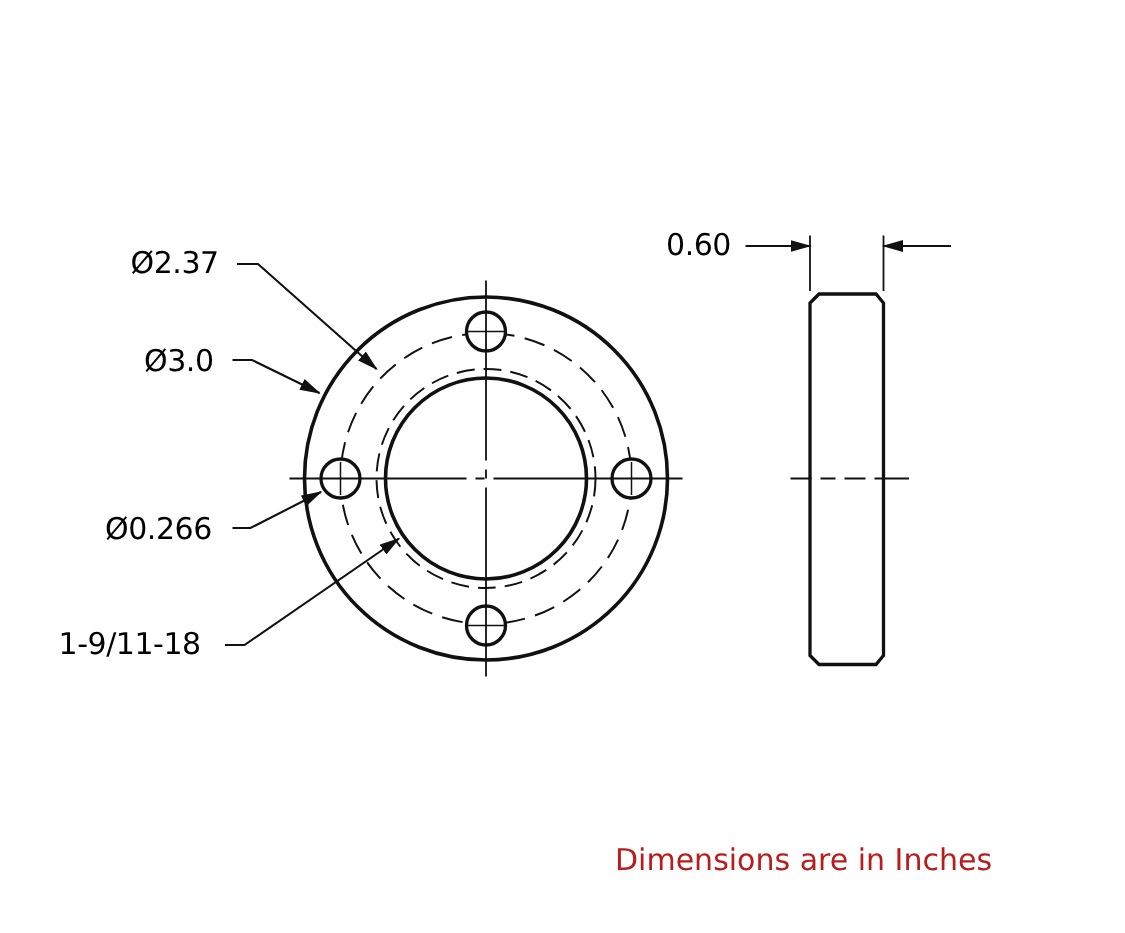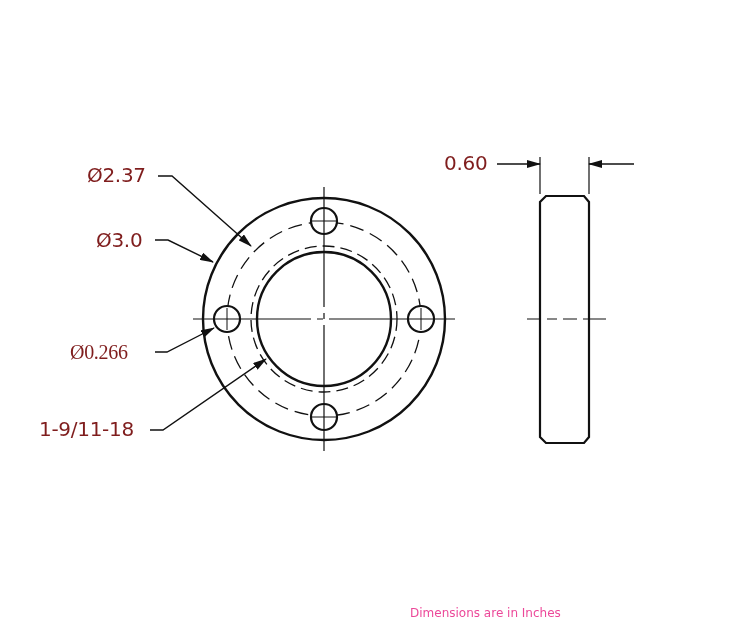--- a/index.html
+++ b/index.html
@@ -1,19 +1,19 @@
 <!DOCTYPE html>
 <html><head>
 <meta charset="utf-8">
 <style>
   html, body { margin: 0; padding: 0; background: #ffffff; }
   body { width: 750px; height: 622px; position: relative; overflow: hidden; font-family: "DejaVu Sans", sans-serif; }
   svg { position: absolute; left: 0; top: 0; }
-  .lbl { position: absolute; color: #7f1d1d; font-size: 20px; line-height: 1; white-space: nowrap; letter-spacing: -0.3px; }
-  .note { position: absolute; color: #ec4899; font-size: 12px; line-height: 1; white-space: nowrap; margin-top: 44px; }
+  .lbl { position: absolute; color: #000000; font-size: 20px; line-height: 1; white-space: nowrap; letter-spacing: -0.3px; }
+  .note { position: absolute; color: #b91c1c; font-size: 20px; line-height: 1; white-space: nowrap; }
 </style>
 </head>
 <body>
 
 <svg width="750" height="622" viewBox="0 0 750 622">
   <defs>
     <marker id="arrow" markerWidth="14" markerHeight="8" refX="13" refY="4" orient="auto" markerUnits="userSpaceOnUse">
       <path d="M0,0 L14,4 L0,8 Z" fill="#111"></path>
     </marker>
   </defs>
@@ -60,16 +60,16 @@
     <line x1="540" y1="157" x2="540" y2="194" stroke-width="1.2"></line>
     <line x1="589" y1="157" x2="589" y2="194" stroke-width="1.2"></line>
 
     <line x1="497" y1="164" x2="540" y2="164" stroke-width="1.4" marker-end="url(#arrow)"></line>
     <line x1="634" y1="164" x2="589" y2="164" stroke-width="1.4" marker-end="url(#arrow)"></line>
   </g>
 </svg>
 
 <div class="lbl" style="left:87px; top:165px;">Ø2.37</div>
 <div class="lbl" style="left:96px; top:230px;">Ø3.0</div>
-<div class="lbl" style="left:70px; top:342px;font-family:Liberation Serif, serif;">Ø0.266</div>
+<div class="lbl" style="left:70px; top:342px;">Ø0.266</div>
 <div class="lbl" style="left:39px; top:419px;">1-9/11-18</div>
 <div class="lbl" style="left:444px; top:153px;text-align:right;">0.60</div>
 <div class="note" style="left:410px; top:563px;">Dimensions are in Inches</div>
 
 </body></html>

